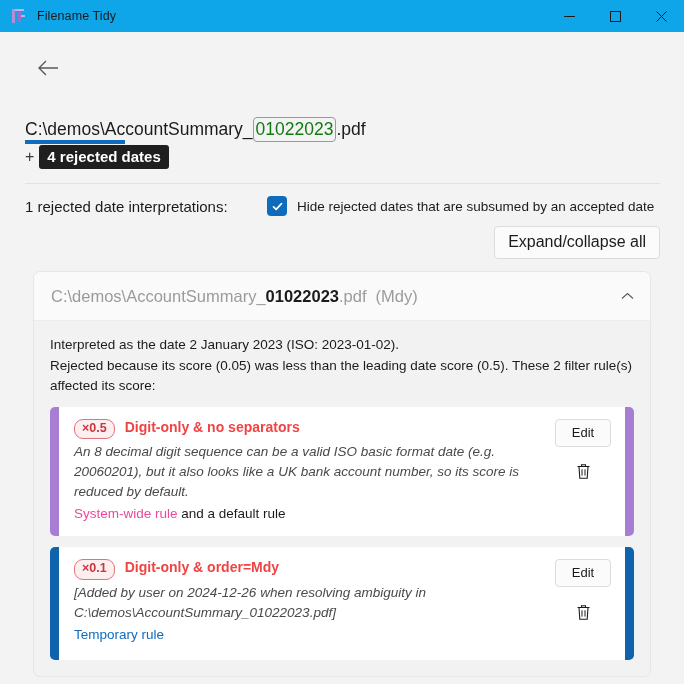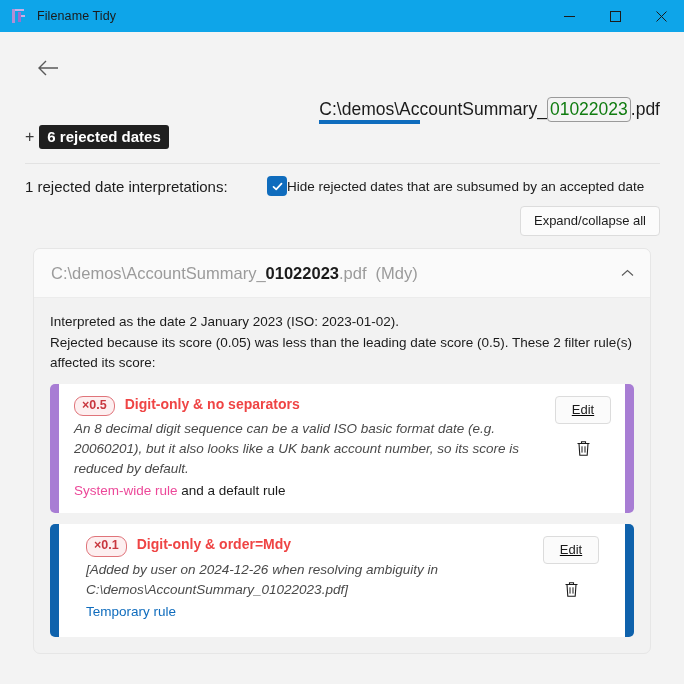--- a/index.html
+++ b/index.html
@@ -81,23 +81,22 @@
   }
   .page-title {
     font-size: 28px;
     font-weight: 600;
     color: #1b1b1b;
     letter-spacing: -0.2px;
   }
 
   
   .fname-block {
-    margin-top: 16px;
+    margin-top: 36px;
     margin-left: 1px;
-    text-align: right;
   }
   .fname-line {
     font-size: 17.5px;
     color: #1b1b1b;
     line-height: 22px;
     white-space: nowrap;
   }
   .fname-seg { }
   .fname-underlined {
     border-bottom: 4px solid #0f6cbd;
@@ -159,33 +158,33 @@
   .checkbox {
     width: 20px; height: 20px;
     border-radius: 4px;
     background: #0f6cbd;
     display: flex; align-items: center; justify-content: center;
     flex: none;
   }
   .chk-label {
     font-size: 13.5px;
     color: #1b1b1b;
-    margin-left: 0;
+    margin-left: 10px;
   }
 
   .btn-row {
     display: flex;
     justify-content: flex-end;
     margin-top: 10px;
   }
   .btn {
     background: #fbfbfb;
     border: 1px solid #dcdcdc;
     border-radius: 4px;
-    font-size: 13px;
+    font-size: 16px;
     color: #1b1b1b;
     padding: 6px 13px 7px 13px;
     font-family: "Liberation Sans", sans-serif;
   }
 
   
   .outer-card {
     margin-top: 12px;
     margin-left: 9px;
     margin-right: 9px;
@@ -233,21 +232,21 @@
 
   
   .rule {
     display: flex;
     background: #ffffff;
     border-radius: 5px;
     margin-bottom: 11px;
     overflow: hidden;
     min-height: 113px;
   }
-  .rule:last-child { margin-bottom: 0; gap: 12px; }
+  .rule:last-child { margin-bottom: 0; }
   .rail {
     width: 9px;
     flex: none;
   }
   .rail-left { border-radius: 3px 0 0 3px; }
   .rail-right { border-radius: 0 3px 3px 0; }
   .rule-body {
     flex: 1;
     padding: 12px 0 12px 15px;
     min-width: 0;
@@ -290,21 +289,20 @@
   .link-purple { color: #ec4899; }
   .link-blue  { color: #0f6cbd; }
 
   .rule-actions {
     width: 84px;
     flex: none;
     padding: 12px 0 0 0;
     display: flex;
     flex-direction: column;
     align-items: center;
-    text-decoration: underline;
   }
   .edit-btn {
     background: #fbfbfb;
     border: 1px solid #dcdcdc;
     border-radius: 4px;
     font-size: 13px;
     color: #1b1b1b;
     padding: 5px 16px 6px 16px;
     font-family: "Liberation Sans", sans-serif;
   }
@@ -354,21 +352,21 @@
       </svg>
     </div>
   </div>
 
   <div class="fname-block">
     <div class="fname-line">
       <span class="fname-seg fname-underlined">C:\demos\Ac</span><span class="fname-seg">countSummary_</span><span class="fname-date">01022023</span><span class="fname-seg">.pdf</span>
     </div>
     <div class="badge-line">
       <span class="plus-sign">+</span>
-      <span class="rejected-badge">6 rejected dates</span>
+      <span class="rejected-badge">4 rejected dates</span>
     </div>
   </div>
 
   <div class="divider"></div>
 
   <div class="opts-row">
     <div class="opts-label">1 rejected date interpretations:</div>
     <div class="chk-wrap">
       <div class="checkbox">
         <svg width="13" height="13" viewBox="0 0 13 13">

